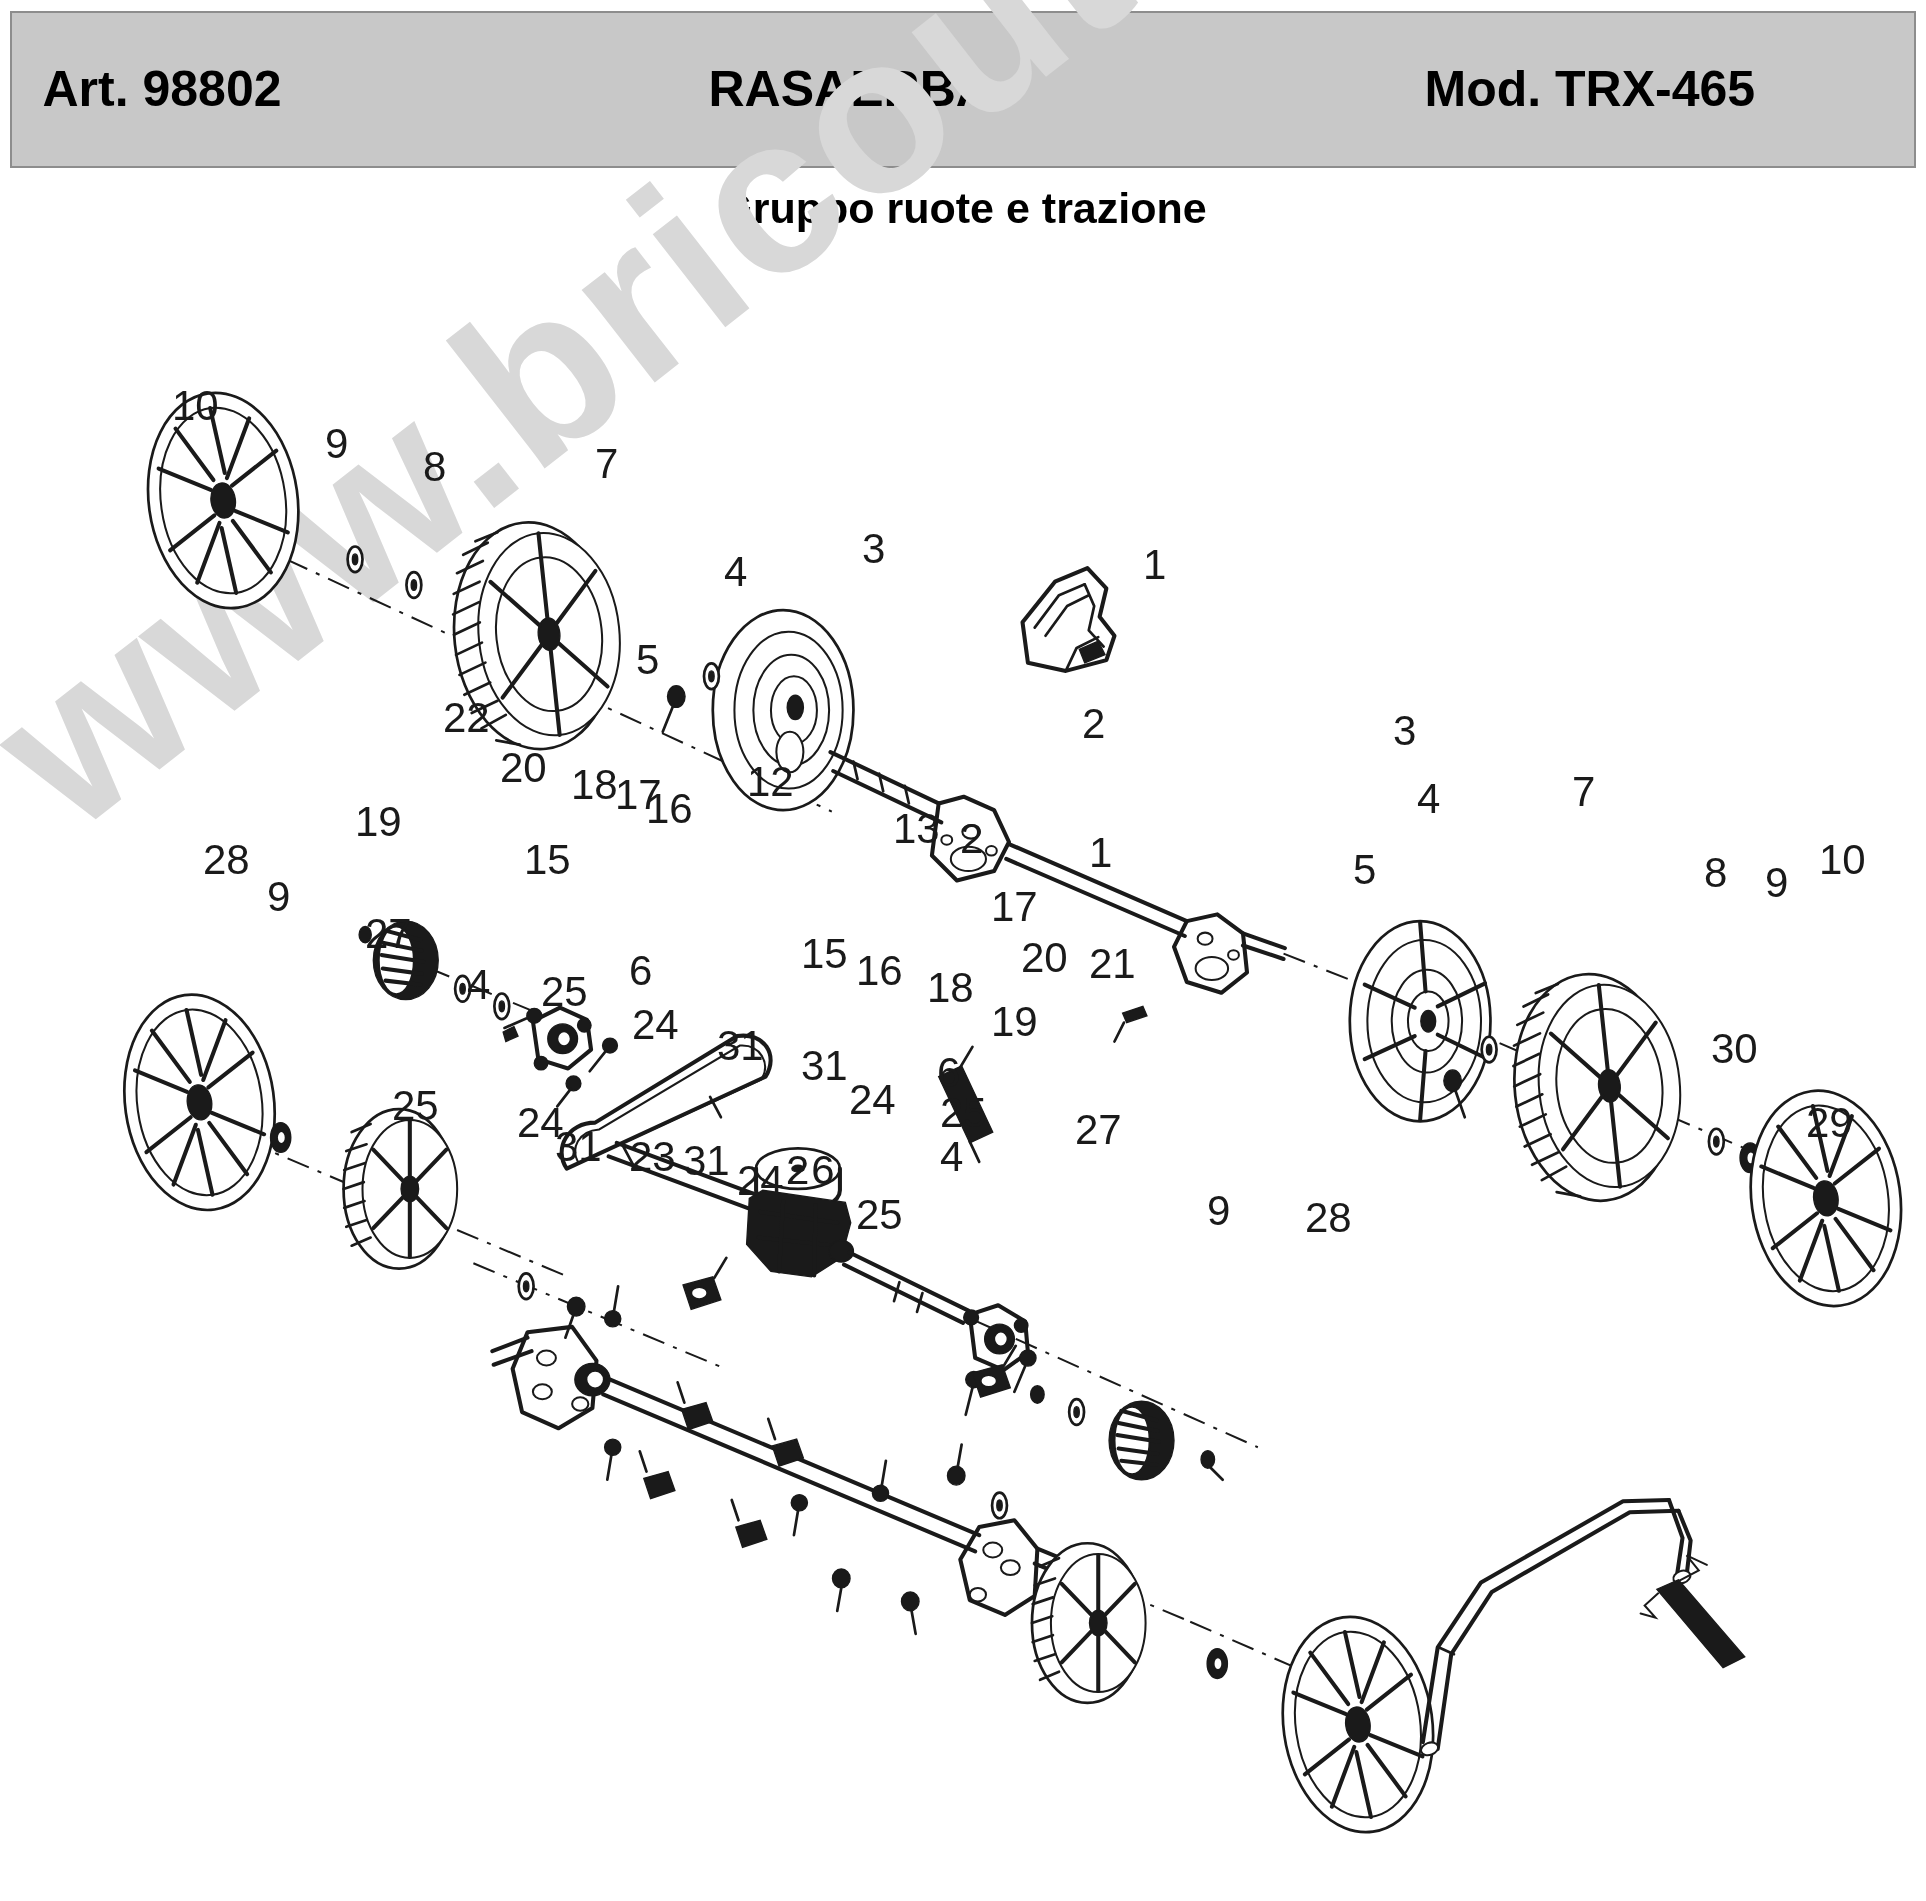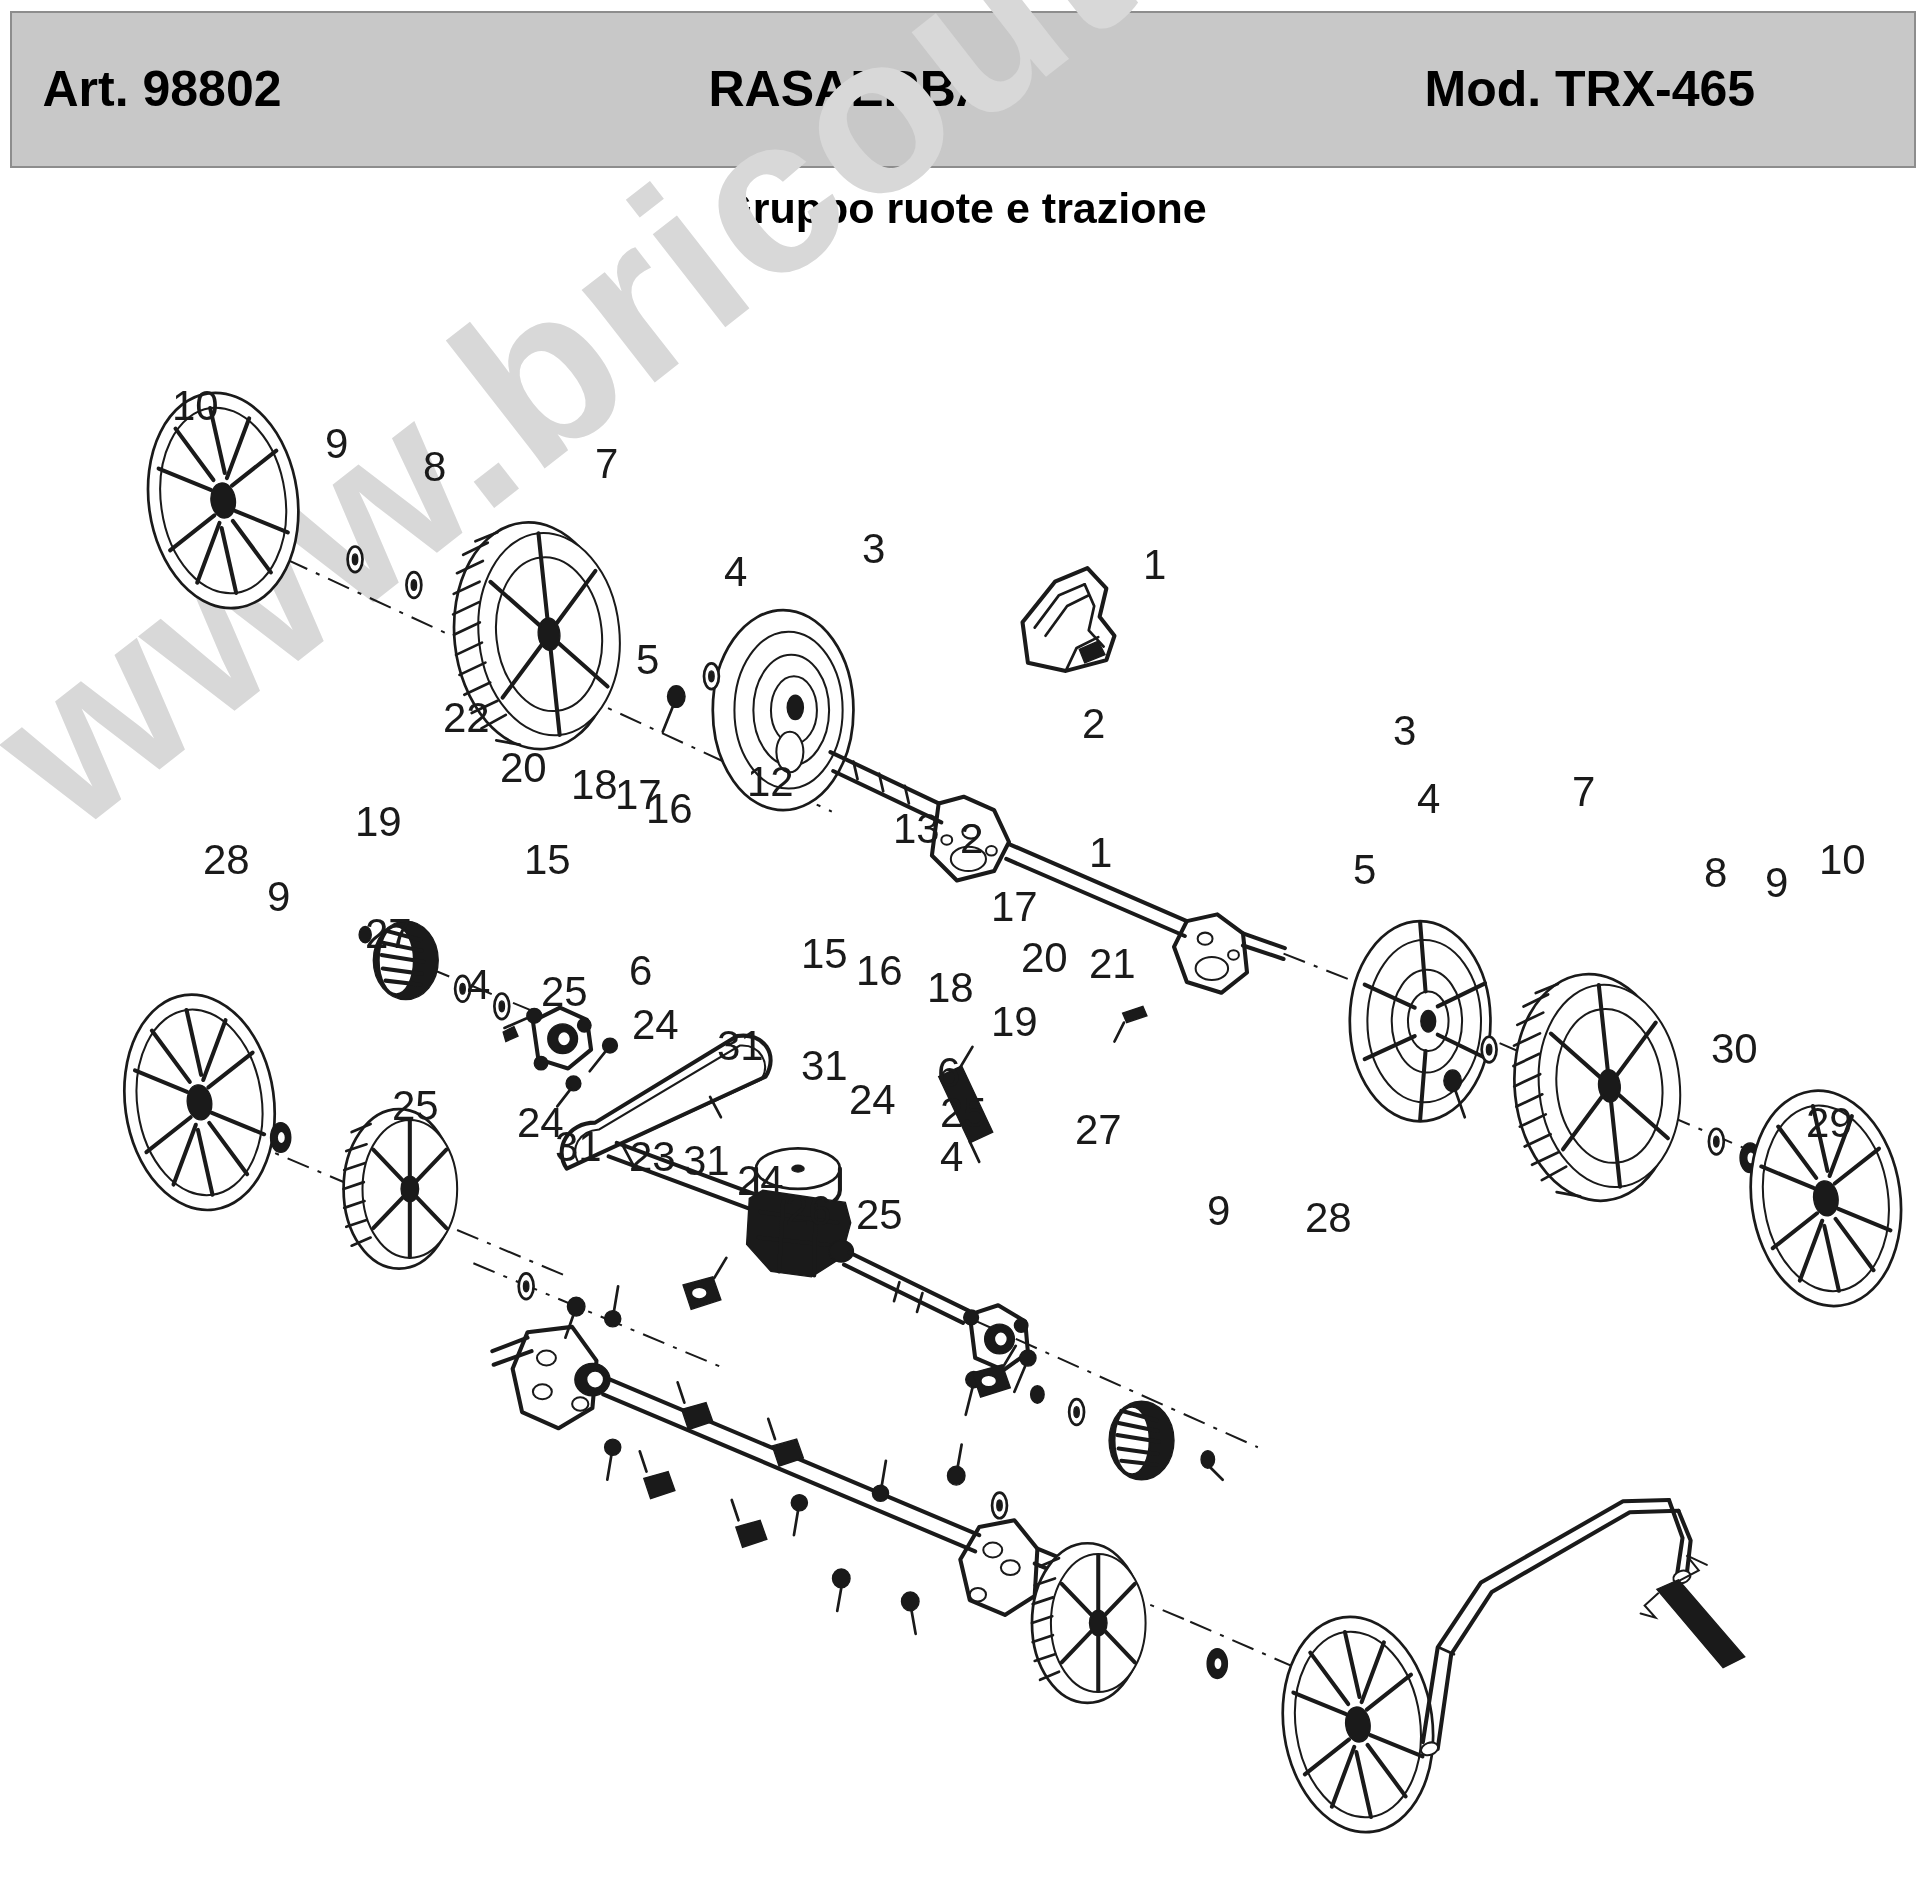--- a/index.html
+++ b/index.html
@@ -500,21 +500,21 @@
     <div class="callout" style="left: 541px; top: 971px;">25</div>
     <div class="callout" style="left: 629px; top: 950px;">6</div>
     <div class="callout" style="left: 632px; top: 1004px;">24</div>
     <div class="callout" style="left: 717px; top: 1025px;">31</div>
     <div class="callout" style="left: 392px; top: 1085px;">25</div>
     <div class="callout" style="left: 517px; top: 1102px;">24</div>
     <div class="callout" style="left: 555px; top: 1126px;">31</div>
     <div class="callout" style="left: 629px; top: 1136px;">23</div>
     <div class="callout" style="left: 683px; top: 1140px;">31</div>
     <div class="callout" style="left: 737px; top: 1160px;">24</div>
-    <div class="callout" style="left: 785px; top: 1190px;">26</div>
+    <div class="callout" style="left: 785px; top: 1152px; font-family: Liberation Mono, monospace;">26</div>
     <div class="callout" style="left: 856px; top: 1194px;">25</div>
     <div class="callout" style="left: 801px; top: 1045px;">31</div>
     <div class="callout" style="left: 849px; top: 1079px;">24</div>
     <div class="callout" style="left: 937px; top: 1052px;">6</div>
     <div class="callout" style="left: 940px; top: 1092px;">25</div>
     <div class="callout" style="left: 940px; top: 1136px;">4</div>
     <div class="callout" style="left: 1075px; top: 1109px;">27</div>
     <div class="callout" style="left: 1207px; top: 1190px;">9</div>
     <div class="callout" style="left: 1305px; top: 1197px;">28</div>
     <div class="callout" style="left: 1711px; top: 1028px;">30</div>

